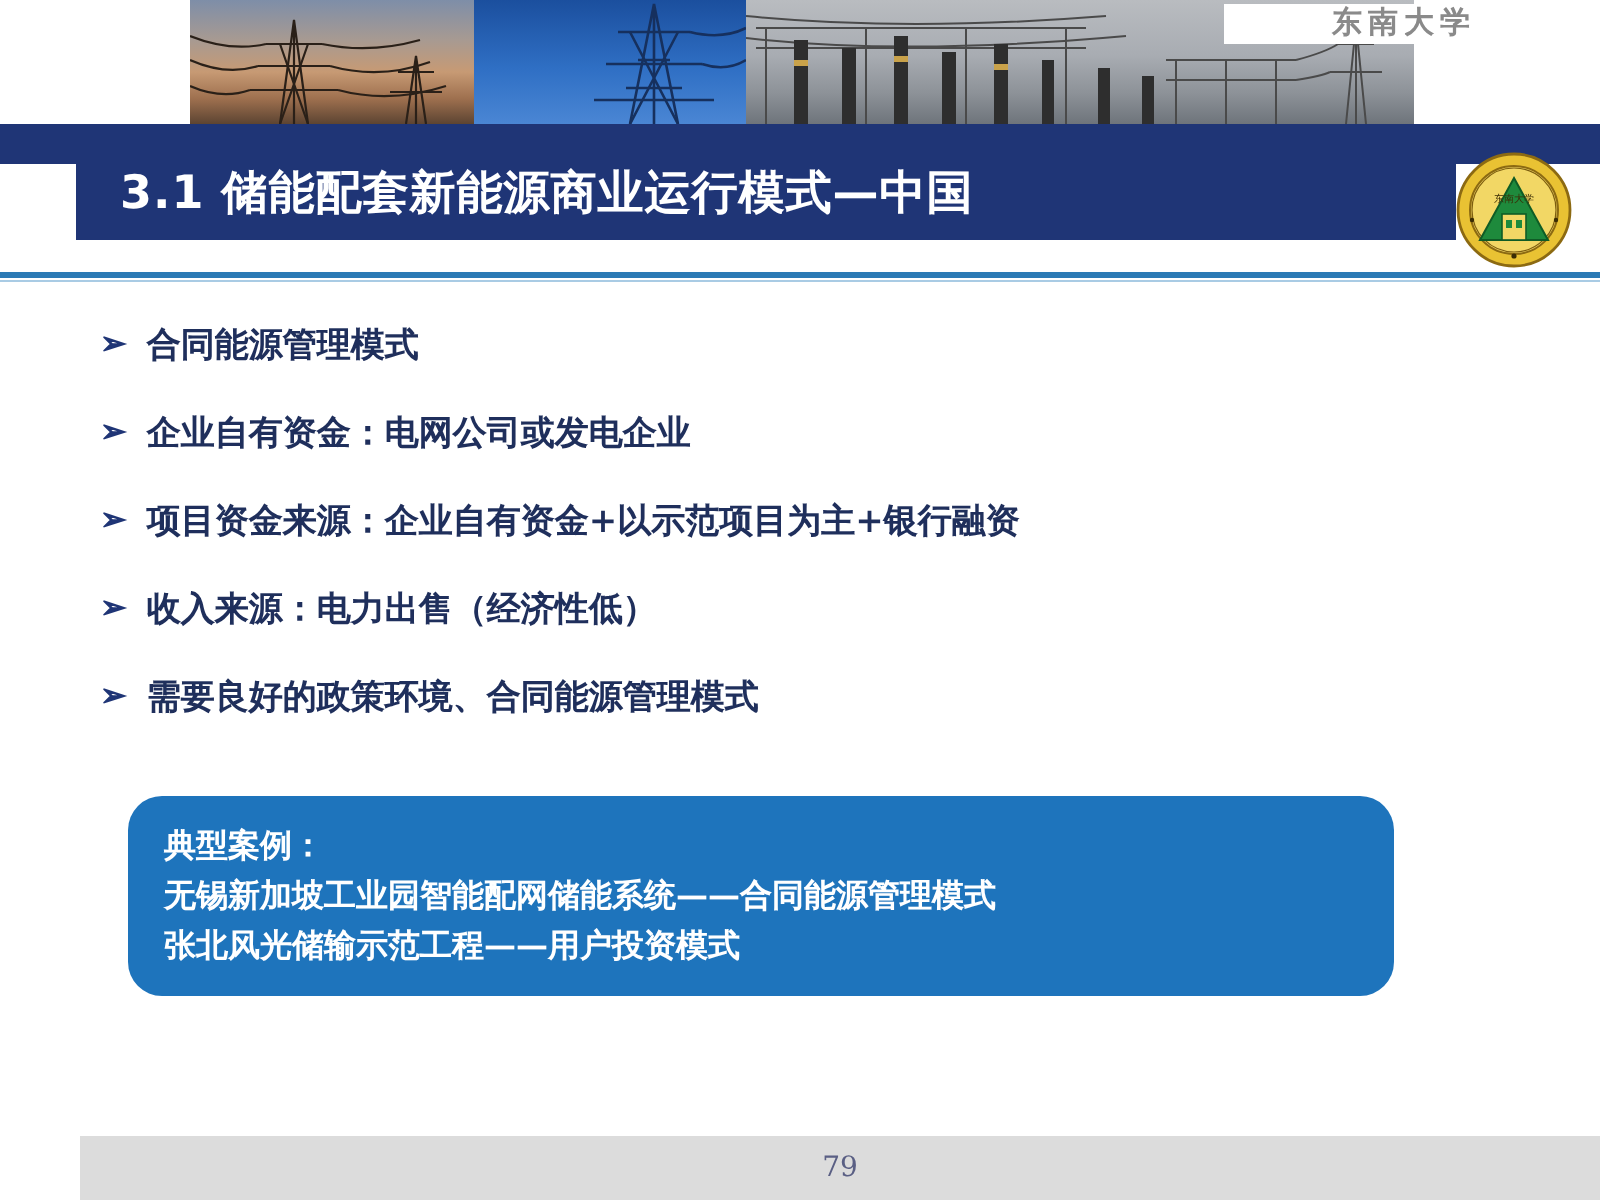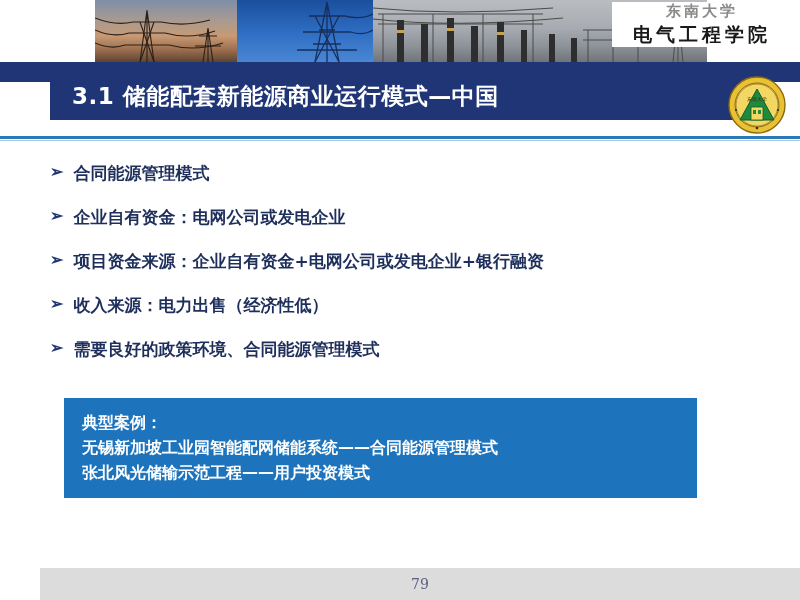--- a/index.html
+++ b/index.html
@@ -49,21 +49,20 @@
   }
 
   
   .title-bar {
     position: absolute;
     left: 38px; top: 72px;
     width: 690px; height: 48px;
     background: #1f3576;
     display: flex;
     align-items: center;
-    margin-left: 12px;
   }
   .title-text {
     color: #ffffff;
     font-size: 23px;
     font-weight: bold;
     letter-spacing: 0.5px;
     padding-left: 22px;
     white-space: nowrap;
     font-family: "DejaVu Sans", "Liberation Sans", sans-serif;
   }
@@ -140,20 +139,21 @@
   .bullet-text { flex: 1 1 auto; }
 
   
   .case-box {
     position: absolute;
     left: 64px; top: 398px;
     width: 633px; height: 100px;
     background: #1e74bc;
     box-sizing: border-box;
     padding: 13px 0 0 18px;
+    border-radius: 17px;
   }
   .case-line {
     color: #ffffff;
     font-size: 16px;
     font-weight: bold;
     line-height: 1.55;
     white-space: nowrap;
     font-family: "DejaVu Serif", "Liberation Serif", serif;
   }
 
@@ -233,21 +233,20 @@
           <rect x="124" y="32" width="7" height="3"></rect>
         </g>
       </svg>
     </div>
   </div>
 
   <div class="blue-band"></div>
 
   <div class="logo-block">
     <div class="logo-univ">东南大学</div>
-    <div class="logo-school">电气工程学院</div>
   </div>
 
   <div class="title-bar">
     <div class="title-text">3.1  储能配套新能源商业运行模式—中国</div>
   </div>
 
   <div class="seal">
     <svg viewBox="0 0 58 58" width="58" height="58">
       <circle cx="29" cy="29" r="28" fill="#e9c233" stroke="#8c6a12" stroke-width="1.4"></circle>
       <circle cx="29" cy="29" r="22" fill="#f2d765" stroke="#8c6a12" stroke-width="1"></circle>
@@ -273,21 +272,21 @@
       <span class="bullet-text">合同能源管理模式</span>
     </div>
 
     <div class="bullet">
       <span class="bullet-marker">➢</span>
       <span class="bullet-text">企业自有资金：电网公司或发电企业</span>
     </div>
 
     <div class="bullet">
       <span class="bullet-marker">➢</span>
-      <span class="bullet-text">项目资金来源：企业自有资金+电网公司或发电企业+银行融资</span>
+      <span class="bullet-text">项目资金来源：企业自有资金+以示范项目为主+银行融资</span>
     </div>
 
     <div class="bullet">
       <span class="bullet-marker">➢</span>
       <span class="bullet-text">收入来源：电力出售（经济性低）</span>
     </div>
 
     <div class="bullet">
       <span class="bullet-marker">➢</span>
       <span class="bullet-text">需要良好的政策环境、合同能源管理模式</span>

